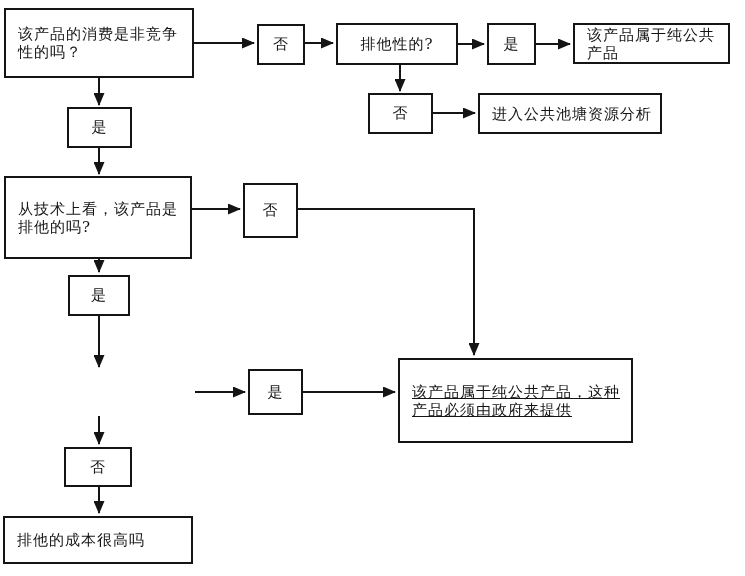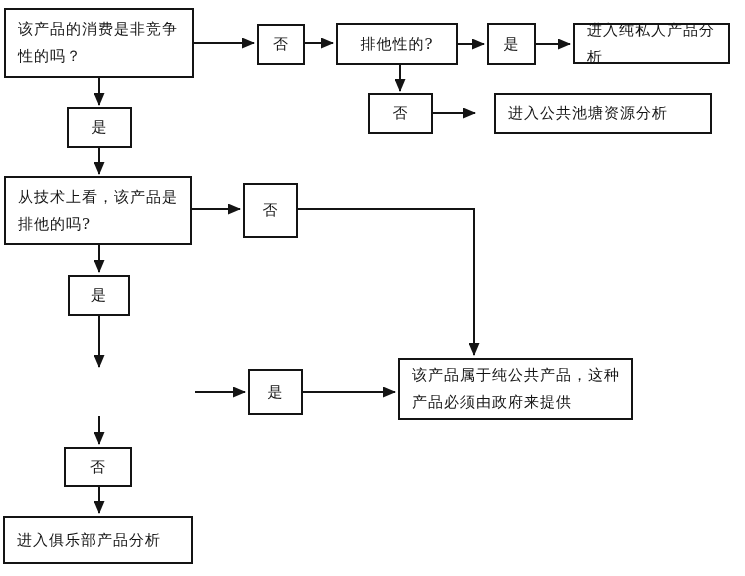--- a/index.html
+++ b/index.html
@@ -29,21 +29,21 @@
     color: #141414;
     font-size: 15px;
     letter-spacing: 1px;
     display: flex;
     align-items: center;
   }
   .node.big {
     justify-content: flex-start;
     text-align: left;
     padding: 2px 8px 2px 12px;
-    line-height: 27px;
+    line-height: 18px;
   }
   .node.small {
     justify-content: center;
     text-align: center;
     padding: 0;
   }
 </style>
 </head>
 <body>
 
@@ -85,57 +85,57 @@
 
   <div class="node small" style="left:336px; top:23px;  width:122px; height:42px;">
     <span>排他性的?</span>
   </div>
 
   <div class="node small" style="left:487px; top:23px;  width:49px;  height:42px;">
     <span>是</span>
   </div>
 
   <div class="node big" style="left:573px; top:23px;  width:157px; height:41px;">
-    <span>进入纯私人产品分析</span>
+    <span>该产品属于纯公共产品</span>
   </div>
 
   <div class="node small" style="left:368px; top:93px;  width:65px;  height:41px;">
     <span>否</span>
   </div>
 
-  <div class="node big" style="left:478px; top:93px;  width:218px; height:41px;margin-left:16px;">
+  <div class="node big" style="left:478px; top:93px;  width:184px; height:41px;">
     <span>进入公共池塘资源分析</span>
   </div>
 
   <div class="node small" style="left:67px;  top:107px; width:65px;  height:41px;">
     <span>是</span>
   </div>
 
-  <div class="node big" style="left:4px;   top:176px; width:188px; height:69px;">
+  <div class="node big" style="left:4px;   top:176px; width:188px; height:83px;">
     <span>从技术上看，该产品是排他的吗?</span>
   </div>
 
   <div class="node small" style="left:243px; top:183px; width:55px;  height:55px;">
     <span>否</span>
   </div>
 
   <div class="node small" style="left:68px;  top:275px; width:62px;  height:41px;">
     <span>是</span>
   </div>
 
 
   <div class="node small" style="left:248px; top:369px; width:55px;  height:46px;">
     <span>是</span>
   </div>
 
-  <div class="node big" style="left:398px; top:358px; width:235px; height:62px;">
+  <div class="node big" style="left:398px; top:358px; width:235px; height:85px;text-decoration:underline;">
     <span>该产品属于纯公共产品，这种产品必须由政府来提供</span>
   </div>
 
   <div class="node small" style="left:64px;  top:447px; width:68px;  height:40px;">
     <span>否</span>
   </div>
 
   <div class="node big" style="left:3px;   top:516px; width:190px; height:48px;">
-    <span>进入俱乐部产品分析</span>
+    <span>排他的成本很高吗</span>
   </div>
 
 </div>
 
 </body></html>

